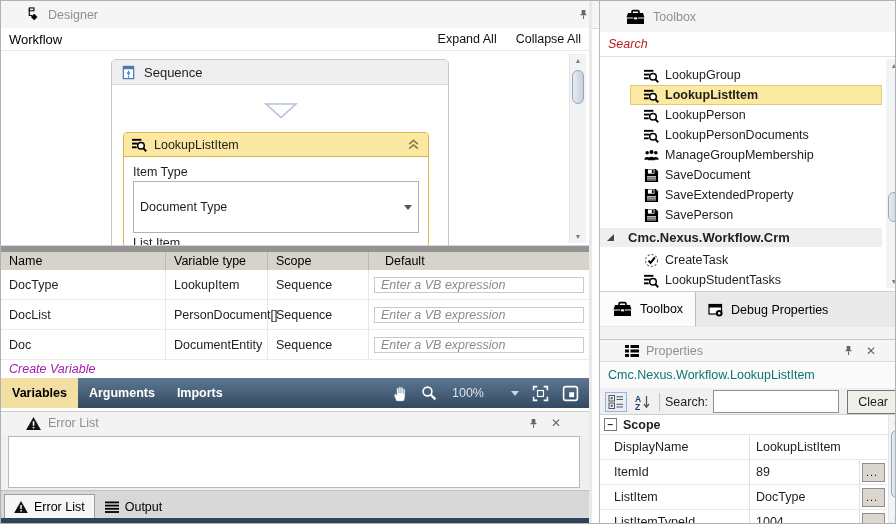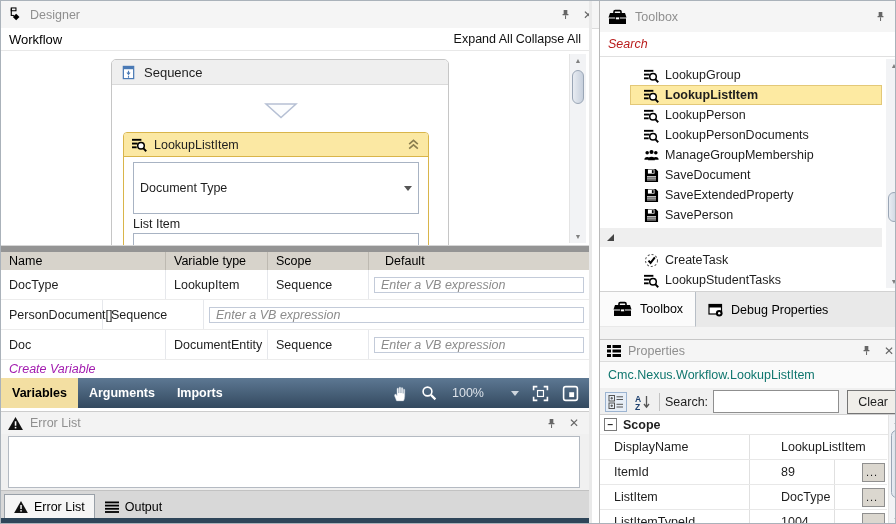--- a/index.html
+++ b/index.html
@@ -1,31 +1,31 @@
 <!DOCTYPE html>
 <html><head>
 <meta charset="utf-8">
 <style>
   html,body{margin:0;padding:0;background:#fff;}
   .win{position:relative;width:896px;height:524px;overflow:hidden;box-sizing:border-box;
        border:1px solid #aab2ba;font-family:"Liberation Sans",sans-serif;font-size:12.5px;color:#1e1e1e;background:#fff;}
   .abs{position:absolute;}
   svg{display:block;}
   
-  .phead{display:flex;align-items:center;gap:7px;padding:0 7px;background:#f5f5f5;border-bottom:1px solid #dcdcdc;}
+  .phead{display:flex;align-items:center;gap:7px;padding:0 25px;background:#f5f5f5;border-bottom:1px solid #dcdcdc;}
   .phead .ttl{color:#8f8f8f;}
   .phead .sp{flex:1;}
   .hbtn{display:flex;align-items:center;justify-content:center;width:16px;height:16px;color:#666;cursor:default;}
   .xglyph{font-size:12px;color:#666;line-height:1;}
   
   .left{left:0;top:0;width:588px;height:524px;}
   .dz-header{left:0;top:0;width:588px;height:27px;}
   .crumbbar{left:0;top:27px;width:588px;height:22px;display:flex;align-items:center;padding:0 8px;box-sizing:border-box;background:#fff;}
   .crumb{font-size:13px;color:#000;}
-  .crumb-links{margin-left:auto;display:flex;gap:3px;}
+  .crumb-links{margin-left:auto;display:flex;gap:19px;}
   .clink{color:#111;}
   .canvas{left:0;top:49px;width:588px;height:195px;background:#fff;border-top:1px solid #e8e8e8;}
   
   .seq{left:110px;top:8px;width:338px;height:187px;border:1px solid #c6c6c6;border-radius:5px 5px 0 0;background:#fff;box-sizing:border-box;}
   .seq-head{height:24px;display:flex;align-items:center;gap:8px;padding:0 9px;background:#efefef;border-bottom:1px solid #dadada;border-radius:4px 4px 0 0;font-size:13px;}
   .drop-tri{position:absolute;left:152px;top:42px;}
   .act{position:absolute;left:11px;top:72px;width:306px;border:1px solid #d9b54a;border-radius:4px;background:#fff;box-sizing:border-box;}
   .act-head{height:23px;background:#fbe8a3;display:flex;align-items:center;gap:7px;padding:0 8px;border-bottom:1px solid #d9b54a;border-radius:3px 3px 0 0;}
   .act-body{padding:5px 9px 9px;}
   .fld-label{margin:3px 0 2px;}
@@ -78,21 +78,21 @@
   .pr-type{height:26px;display:flex;align-items:center;padding-left:8px;background:#fafafa;color:#0f766e;}
   .pr-toolbar{height:27px;display:flex;align-items:center;gap:5px;padding:0 5px;background:#f0f0f0;}
   .pr-btn{width:22px;height:20px;display:flex;align-items:center;justify-content:center;border:1px solid transparent;box-sizing:border-box;}
   .pr-btn.sel{background:#e7eef7;border-color:#9cb4d1;}
   .vsep{width:1px;height:18px;background:#c2c2c2;}
   .pr-search-input{flex:1;height:19px;border:1px solid #8f8f8f;min-width:0;font-family:inherit;font-size:12px;}
   .pr-clear{height:22px;padding:0 10px;background:#f0eee9;border:1px solid #757575;display:flex;align-items:center;margin-left:3px;}
   .pr-grid{position:absolute;left:0;top:74px;width:304px;height:112px;background:#fff;border-top:1px solid #cfcfcf;box-sizing:border-box;}
   .misc-row{height:19px;display:flex;align-items:center;gap:6px;padding-left:4px;border-bottom:1px solid #e6e6e6;font-weight:bold;}
   .expbox{width:11px;height:11px;border:1px solid #7a7a7a;display:flex;align-items:center;justify-content:center;font-size:10px;line-height:1;background:#fff;}
-  .pr-row{display:flex;height:24px;border-bottom:1px solid #e8e8e8;align-items:stretch;margin-right:17px;gap:25px;}
+  .pr-row{display:flex;height:24px;border-bottom:1px solid #e8e8e8;align-items:stretch;margin-right:17px;}
   .pr-name{width:150px;display:flex;align-items:center;padding-left:14px;border-right:1px solid #e0e0e0;box-sizing:border-box;}
   .pr-val{flex:1;display:flex;align-items:center;padding-left:6px;border-right:1px solid #e0e0e0;box-sizing:border-box;background:#fff;}
   .pr-browse{width:27px;display:flex;align-items:center;justify-content:center;}
   .btn-dots{width:23px;height:19px;background:#dbd7cf;border:1px solid #8f8f8f;font-size:11px;display:flex;align-items:center;justify-content:flex-start;padding-left:3px;box-sizing:border-box;line-height:1;letter-spacing:1px;}
   
   .sb{position:absolute;background:#f2f3f5;border-left:1px solid #e4e4e4;box-sizing:border-box;}
   .sb .ar{position:absolute;left:0;right:0;text-align:center;font-size:7px;color:#808080;line-height:1;}
   .sb .thumb{position:absolute;left:2px;right:2px;border-radius:7px;background:linear-gradient(90deg,#e8ecf2,#c6cfdc);border:1px solid #9aa6b6;box-sizing:border-box;}
 </style>
 </head>
@@ -256,20 +256,21 @@
             <svg width="15" height="15">
                 <use href="#i-lookup"></use>
               </svg>
             <span>LookupListItem</span>
             <span class="sp" style="flex:1"></span>
             <svg width="13" height="13">
                 <use href="#i-chev2up"></use>
               </svg>
           </div>
           <div class="act-body">
+            <div class="fld-label">Item Type</div>
             <div class="combo">
               <span>Document Type</span>
               <span class="caret"></span>
             </div>
             <div class="fld-label">List Item</div>
             <div class="combo">
               <span>Transcript from College</span>
               <span class="caret"></span>
             </div>
           </div>
@@ -294,20 +295,21 @@
       </div>
       <div class="vr">
         <span class="c cn">DocType</span>
         <span class="c ct">LookupItem</span>
         <span class="c cs">Sequence</span>
         <span class="c cd">
             <span class="exprbox">Enter a VB expression</span>
           </span>
       </div>
       <div class="vr">
+        <span class="c cn">DocList</span>
         <span class="c ct">PersonDocument[]</span>
         <span class="c cs">Sequence</span>
         <span class="c cd">
             <span class="exprbox">Enter a VB expression</span>
           </span>
       </div>
       <div class="vr">
         <span class="c cn">Doc</span>
         <span class="c ct">DocumentEntity</span>
         <span class="c cs">Sequence</span>
@@ -452,20 +454,21 @@
       <div class="tbi">
         <svg width="15" height="15">
             <use href="#i-save"></use>
           </svg>
         <span>SavePerson</span>
       </div>
       <div class="tbcat">
         <svg class="expander" width="9" height="9">
             <use href="#i-expander"></use>
           </svg>
+        <span>Cmc.Nexus.Workflow.Crm</span>
       </div>
       <div class="tbi">
         <svg width="15" height="15">
             <use href="#i-task"></use>
           </svg>
         <span>CreateTask</span>
       </div>
       <div class="tbi">
         <svg width="15" height="15">
             <use href="#i-lookup"></use>

